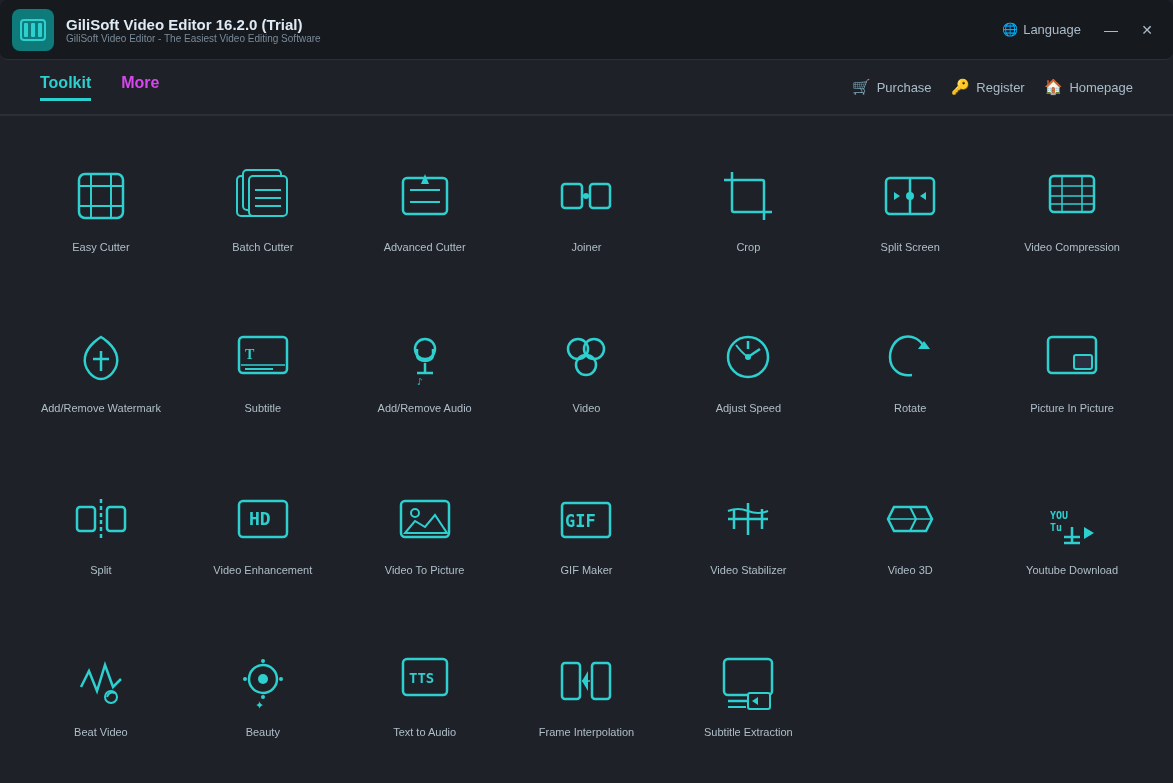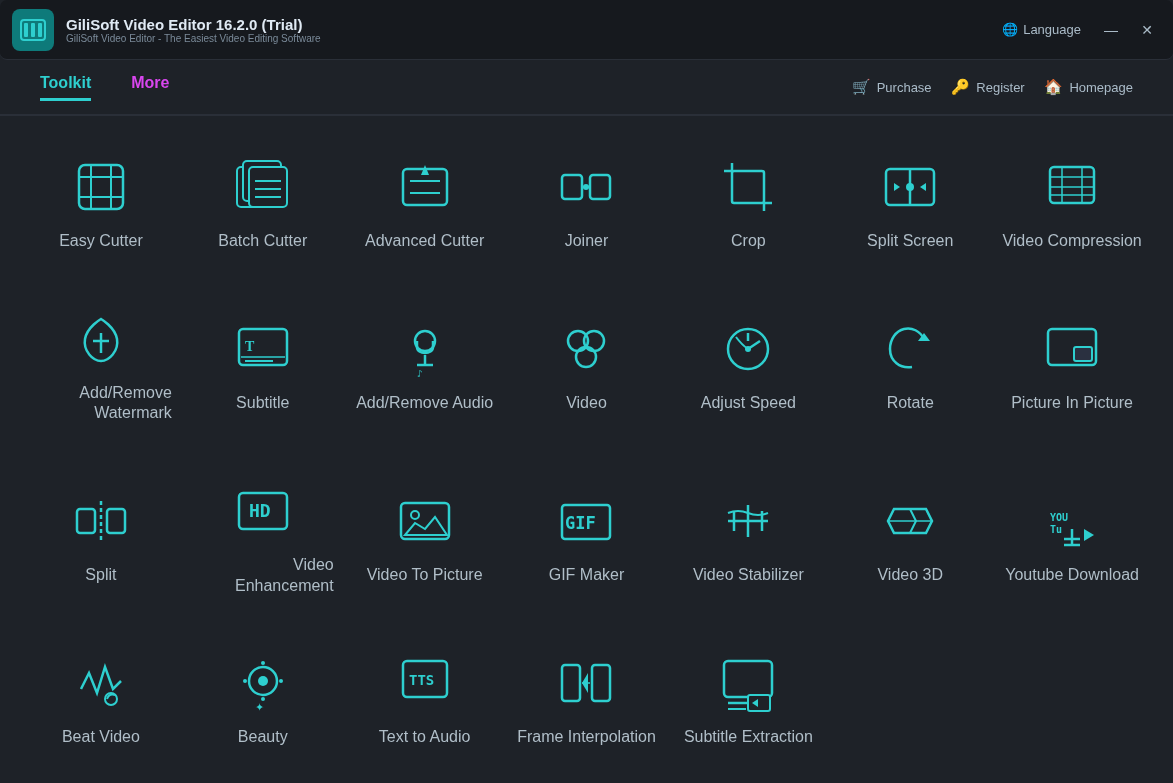--- a/index.html
+++ b/index.html
@@ -82,21 +82,21 @@
       display: flex;
       align-items: center;
       justify-content: space-between;
       padding: 0 40px;
       background: #1e2228;
       height: 56px;
       border-bottom: 2px solid #2a2f38;
     }
     .nav-tabs {
       display: flex;
-      gap: 40px;
+      gap: 30px;
     }
     .nav-tab {
       font-size: 16px;
       font-weight: 600;
       color: #d946ef;
       cursor: pointer;
       padding-bottom: 6px;
       border-bottom: 3px solid transparent;
     }
     .nav-tab.active {
@@ -142,21 +142,21 @@
 
     .tool-icon {
       width: 64px;
       height: 64px;
       display: flex;
       align-items: center;
       justify-content: center;
     }
 
     .tool-label {
-      font-size: 16px;
+      font-size: 11px;
       color: #b0bec8;
       text-align: right;
       line-height: 1.3;
     }
 
     
     svg { display: block; }
   </style>
 </head>
 <body>

